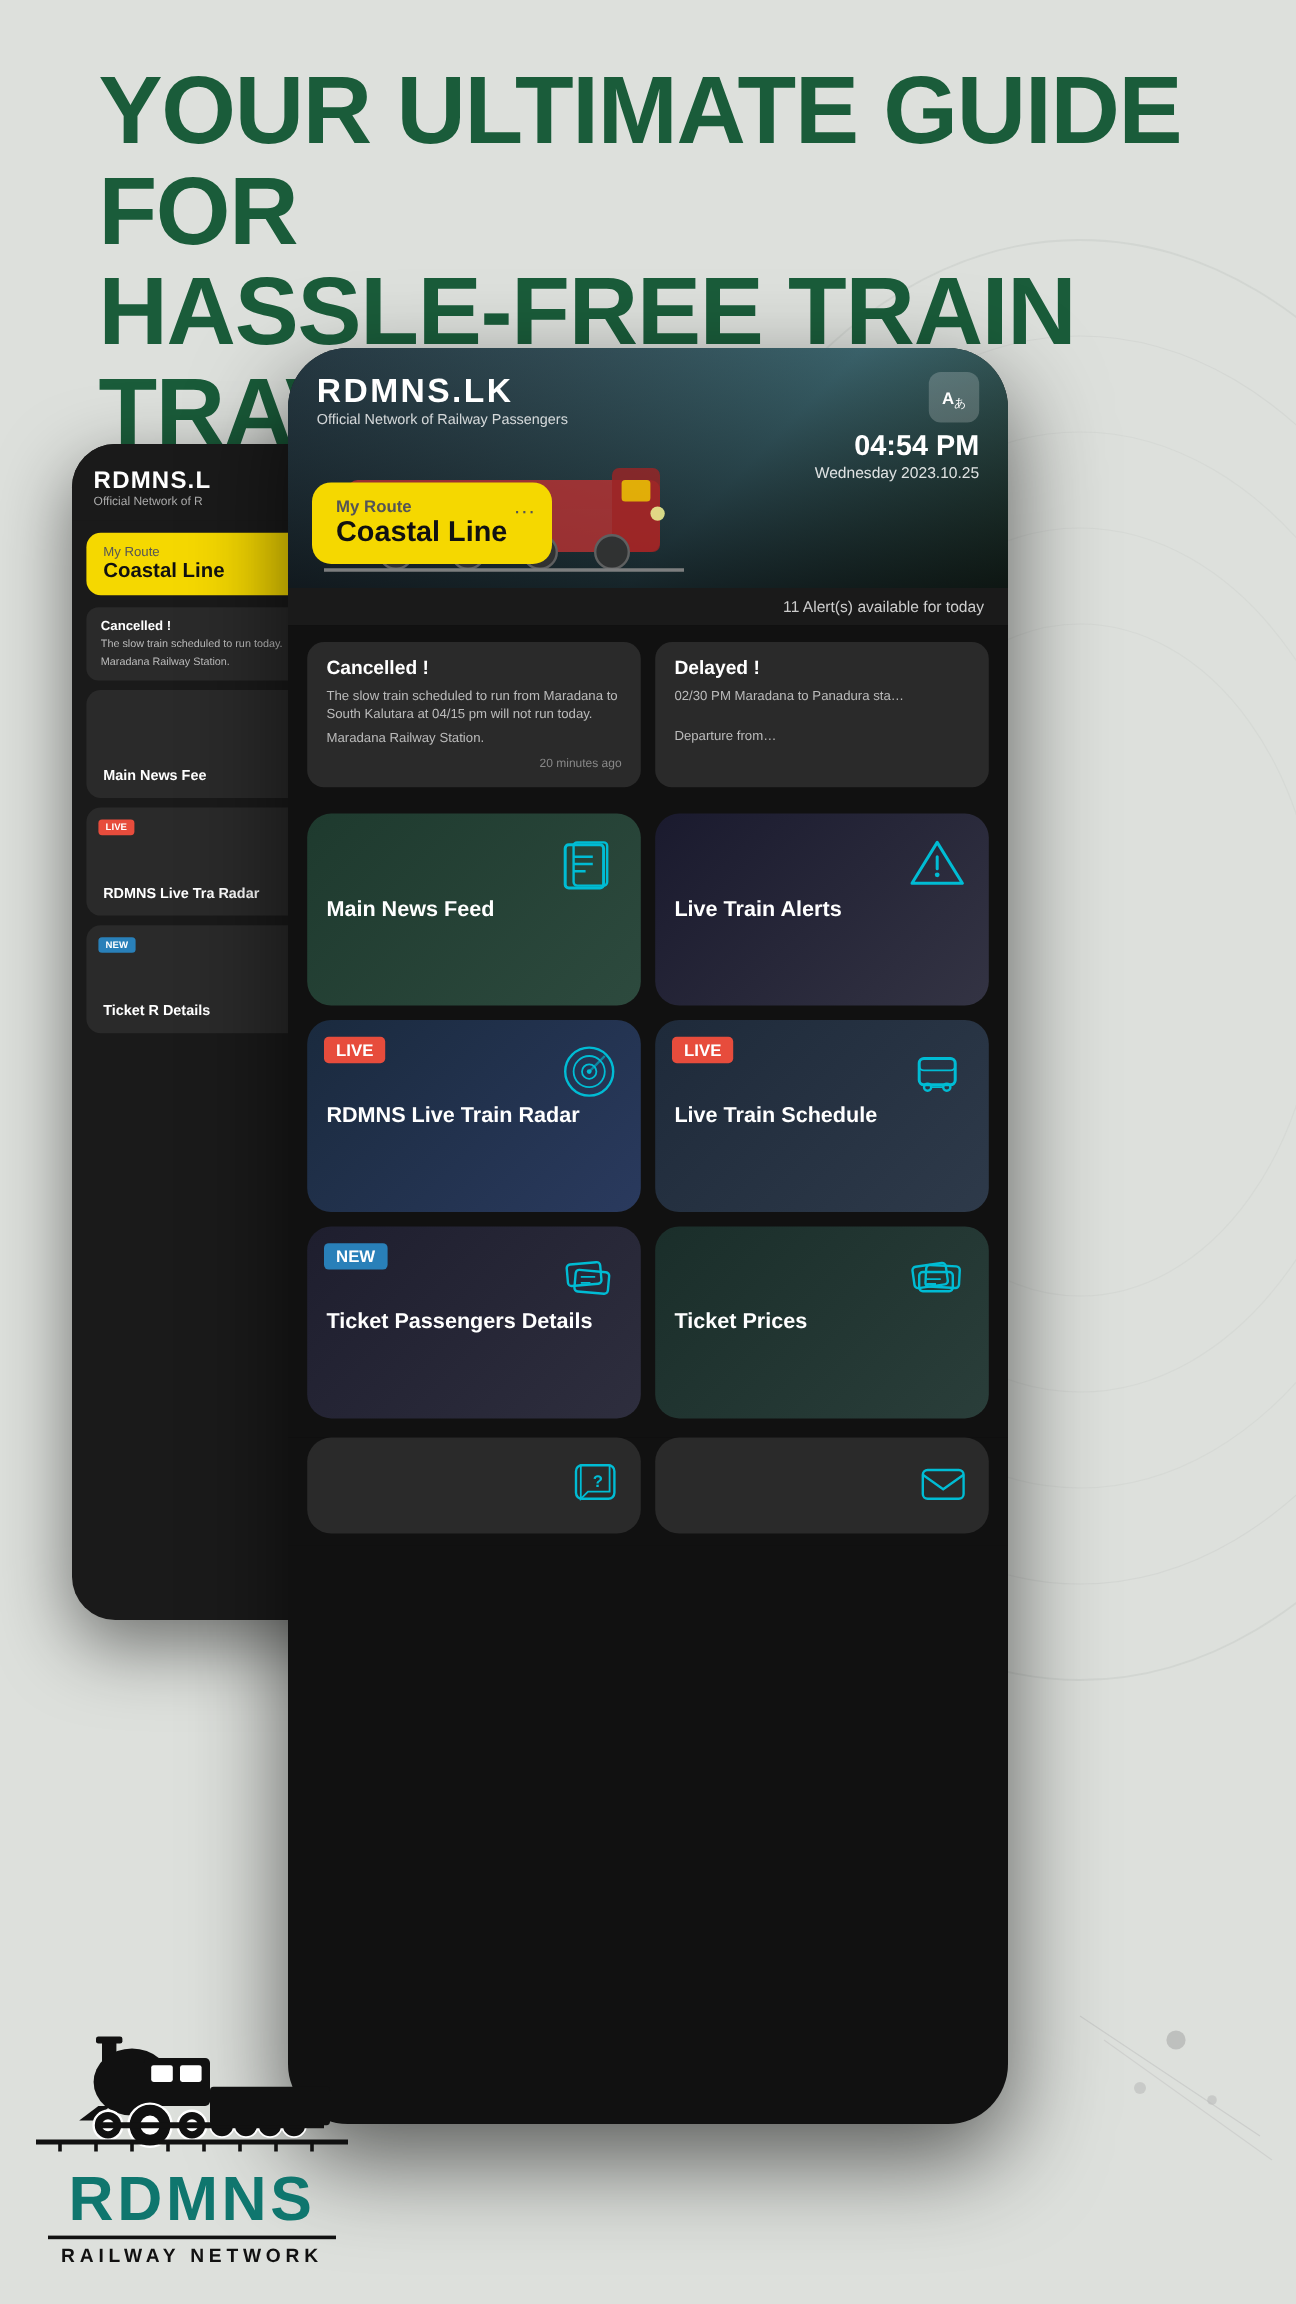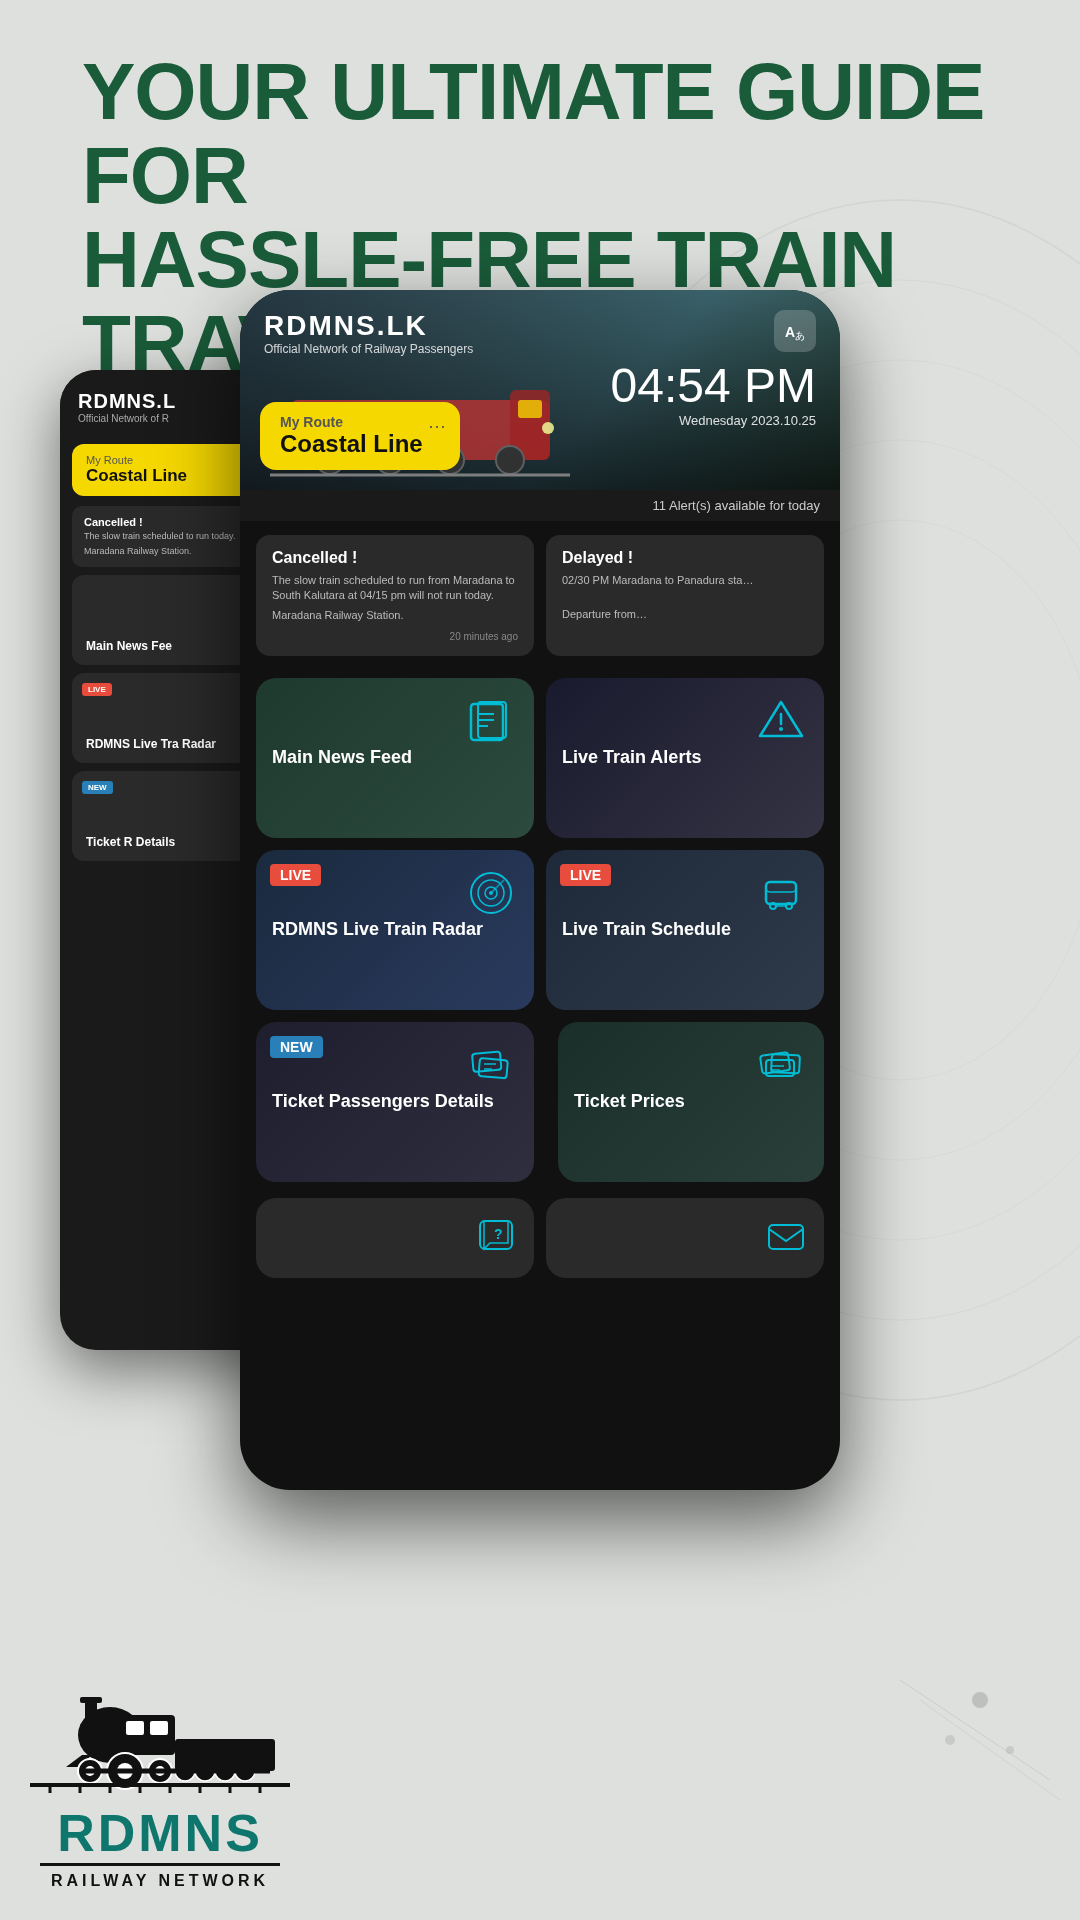--- a/index.html
+++ b/index.html
@@ -161,21 +161,21 @@
       padding: 2px 6px;
       border-radius: 3px;
     }
 
     
     .phone-front {
       position: absolute;
       top: 0;
       left: 180px;
       width: 600px;
-      height: 1200px;
+      height: 1480px;
       background: #111;
       border-radius: 50px;
       overflow: hidden;
       z-index: 4;
       box-shadow: 0 30px 80px rgba(0,0,0,0.6);
     }
 
     
     .phone-hero {
       position: relative;
@@ -224,22 +224,22 @@
       font-size: 12px;
       color: rgba(255,255,255,0.8);
     }
 
     .phone-time-area {
       text-align: right;
       color: white;
     }
 
     .phone-time {
-      font-size: 48px;
-      font-weight: 400;
+      font-size: 24px;
+      font-weight: 700;
     }
 
     .phone-date {
       font-size: 13px;
       opacity: 0.85;
     }
 
     .phone-translate-btn {
       width: 42px;
       height: 42px;
@@ -445,21 +445,21 @@
       z-index: 1;
       pointer-events: none;
     }
 
     
     .bg-news { background: linear-gradient(135deg, #1e3a2e 0%, #2d4a3e 100%); }
     .bg-alerts { background: linear-gradient(135deg, #1a1a2e 0%, #2d2d3e 100%); }
     .bg-radar { background: linear-gradient(135deg, #1a2a3e 0%, #2a3a5e 100%); }
     .bg-schedule { background: linear-gradient(135deg, #1e2a3a 0%, #2e3a4a 100%); }
     .bg-reservation { background: linear-gradient(135deg, #1e1e2e 0%, #2e2e3e 100%); }
-    .bg-prices { background: linear-gradient(135deg, #1a2e2a 0%, #2a3e3a 100%); margin-left: 12px; }
+    .bg-prices { background: linear-gradient(135deg, #1a2e2a 0%, #2a3e3a 100%); }
   </style>
 </head>
 <body>
 
 <svg class="bg-svg" viewBox="0 0 1080 1920" xmlns="http://www.w3.org/2000/svg">
   <rect width="1080" height="1920" fill="#dde0dc"></rect>
 
   <ellipse cx="900" cy="800" rx="400" ry="600" fill="none" stroke="#c8cbc8" stroke-width="1.5" opacity="0.5"></ellipse>
   <ellipse cx="900" cy="800" rx="350" ry="520" fill="none" stroke="#c8cbc8" stroke-width="1" opacity="0.4"></ellipse>
   <ellipse cx="900" cy="800" rx="300" ry="440" fill="none" stroke="#c8cbc8" stroke-width="1" opacity="0.3"></ellipse>

